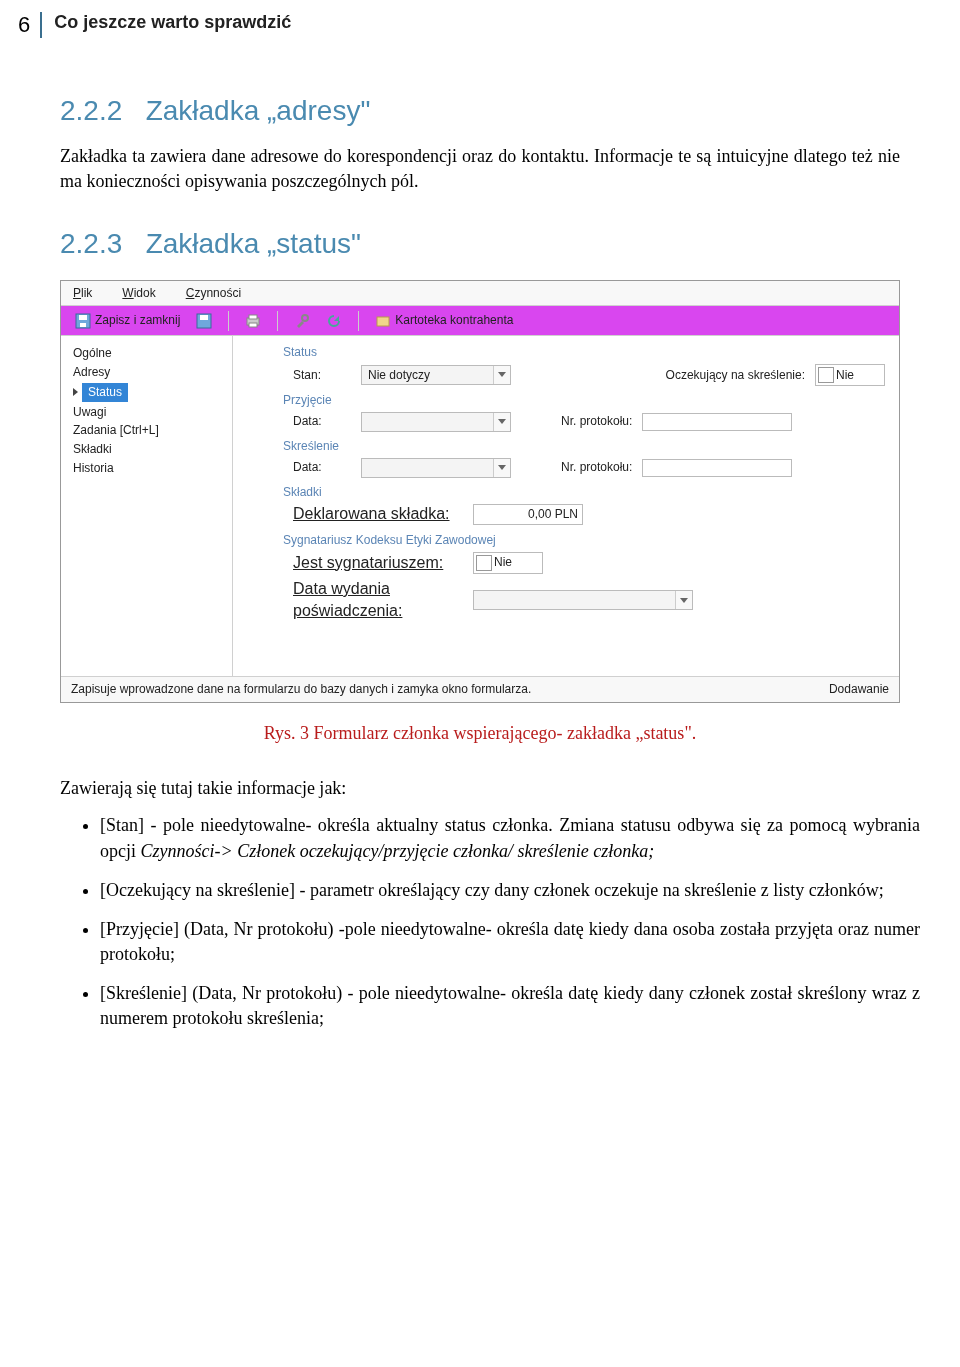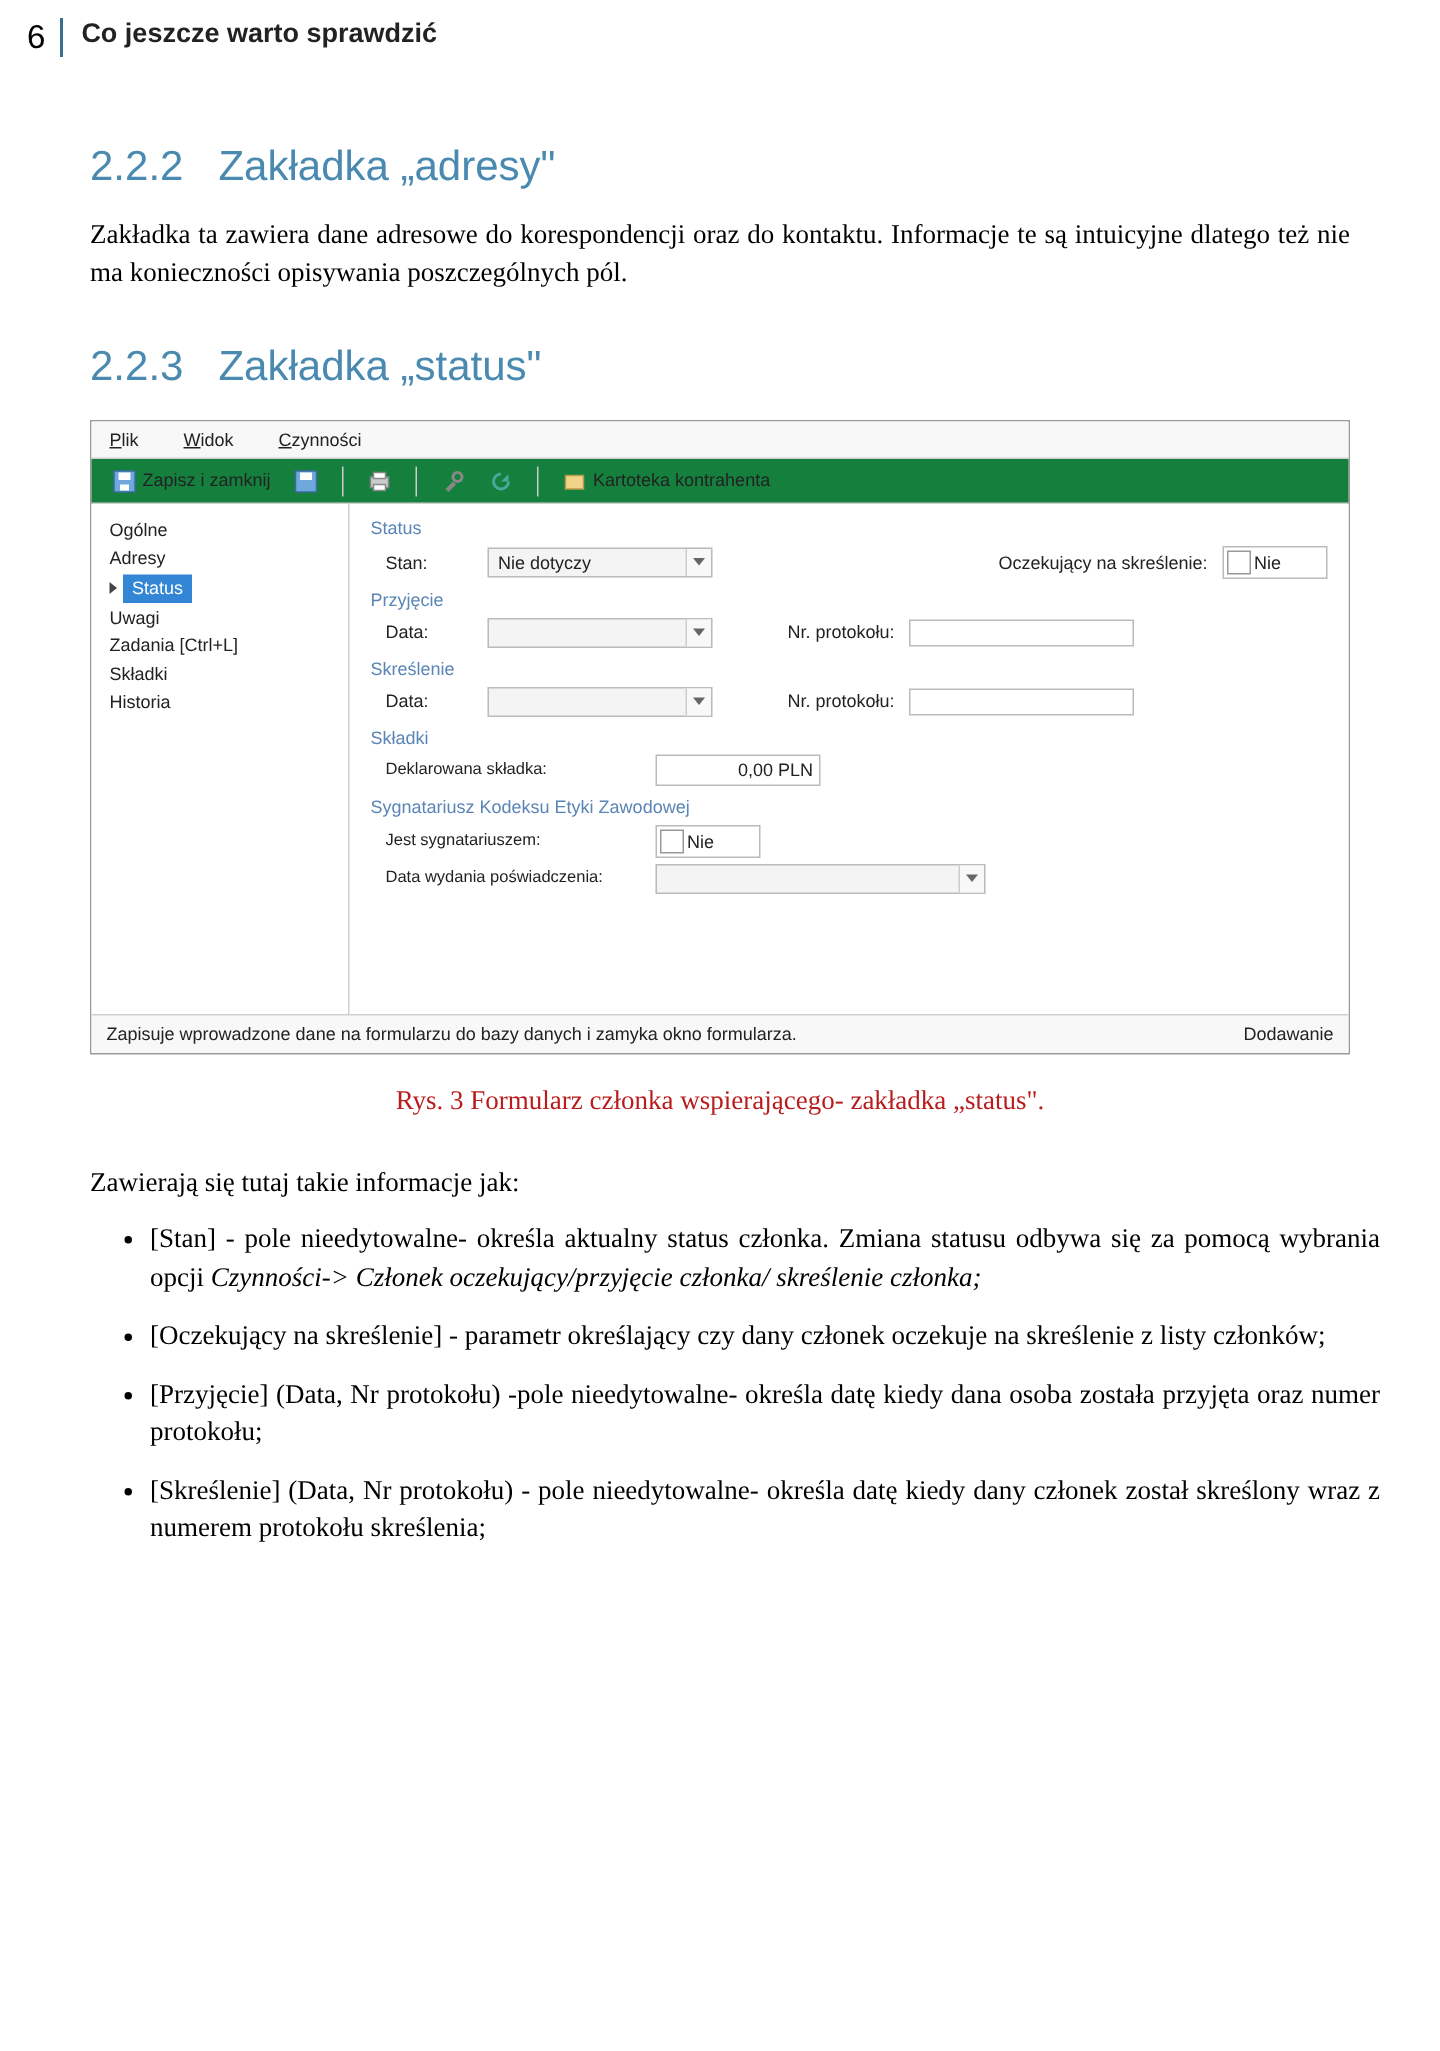--- a/index.html
+++ b/index.html
@@ -137,21 +137,21 @@
   }
   .menubar span { cursor: default; }
   .menubar .uline { text-decoration: underline; }
 
   .toolbar {
     display: flex;
     align-items: center;
     gap: 8px;
     padding: 4px 10px;
     border-bottom: 1px solid #d0d0d0;
-    background: #15803d;
+    background: #d946ef;
   }
   .tb-btn {
     display: flex;
     align-items: center;
     gap: 4px;
     padding: 2px 4px;
   }
   .tb-icon {
     width: 16px; height: 16px;
     display: inline-block;
@@ -159,20 +159,21 @@
   .tb-sep {
     width: 1px; height: 20px;
     background: #ccc;
     margin: 0 4px;
   }
 
   .content-area {
     display: flex;
     min-height: 340px;
     background: #fff;
+    gap: 36px;
   }
   .sidebar {
     width: 155px;
     border-right: 1px solid #d0d0d0;
     padding: 8px 8px;
   }
   .sidebar-item {
     padding: 1px 4px;
     font-size: 12px;
     cursor: default;
@@ -209,21 +210,22 @@
     gap: 10px;
     margin-bottom: 4px;
     padding-left: 10px;
   }
   .fs-label {
     width: 58px;
     font-size: 12px;
   }
   .fs-label-wide {
     width: 170px;
-    font-size: 11px;
+    font-size: 16px;
+    text-decoration: underline;
   }
   .fs-input {
     border: 1px solid #bbb;
     background: #fff;
     padding: 1px 4px;
     font-size: 12px;
     min-height: 18px;
     display: flex;
     align-items: center;
     box-sizing: border-box;

